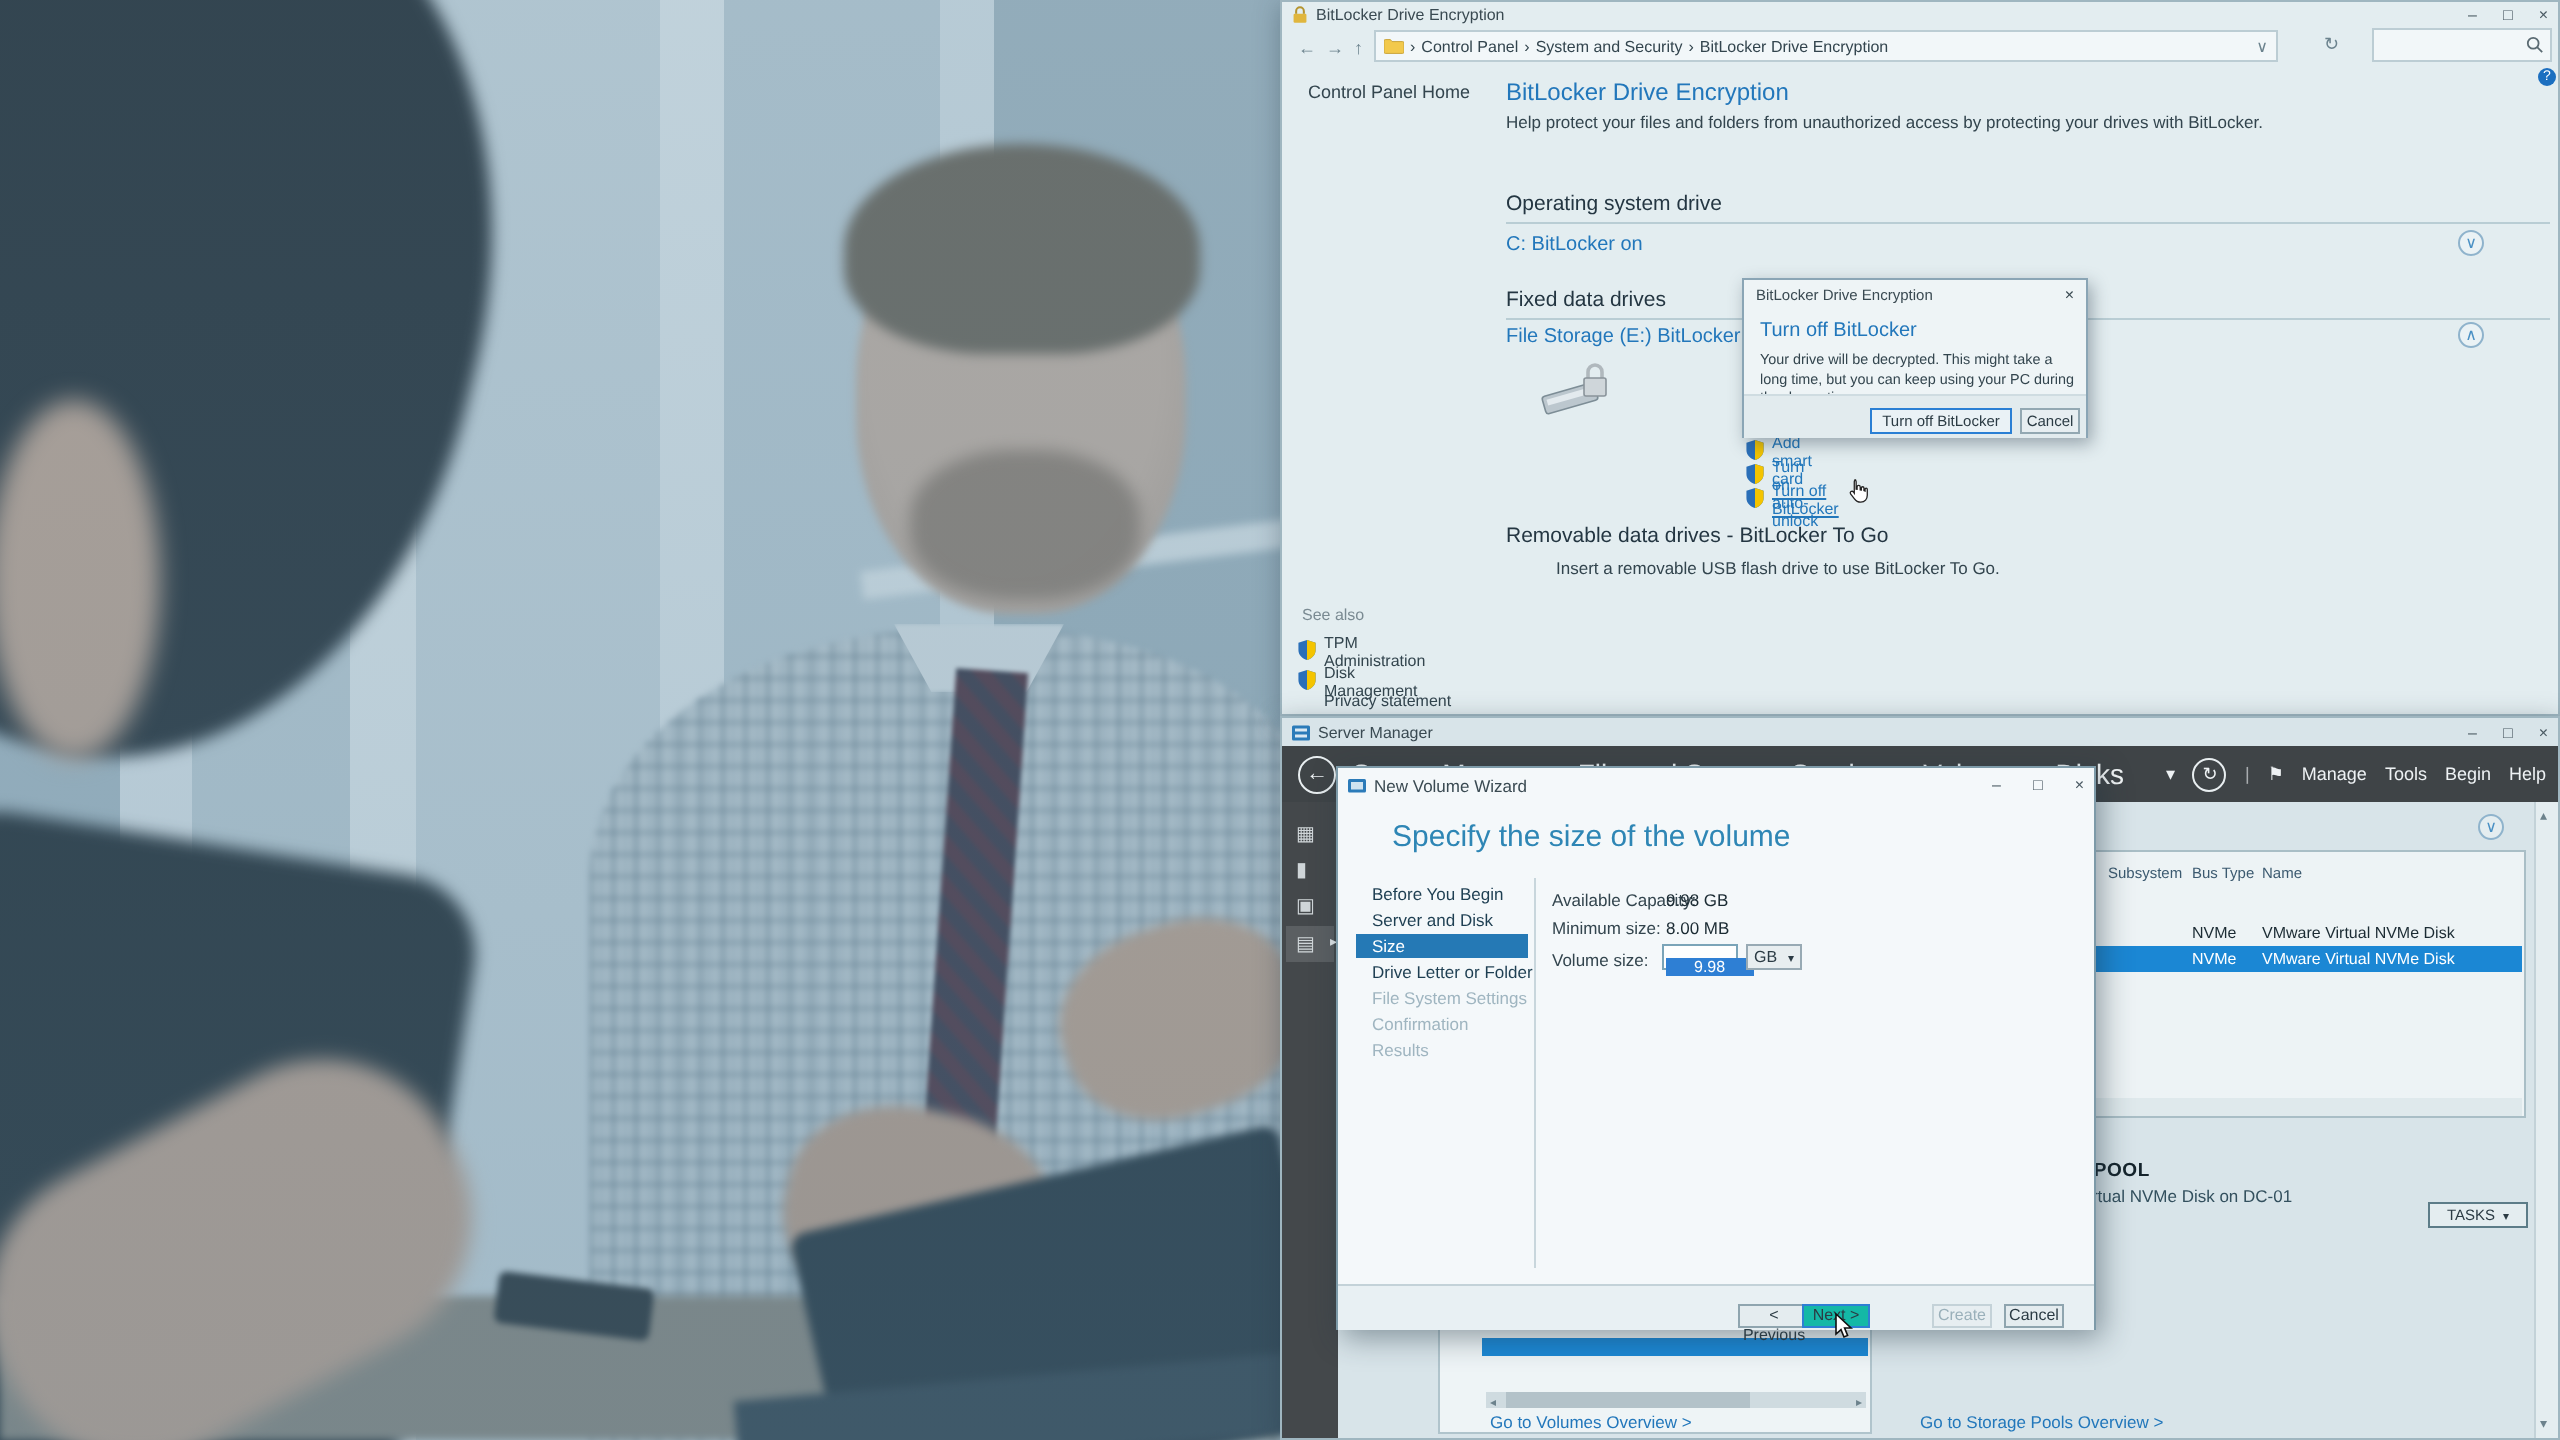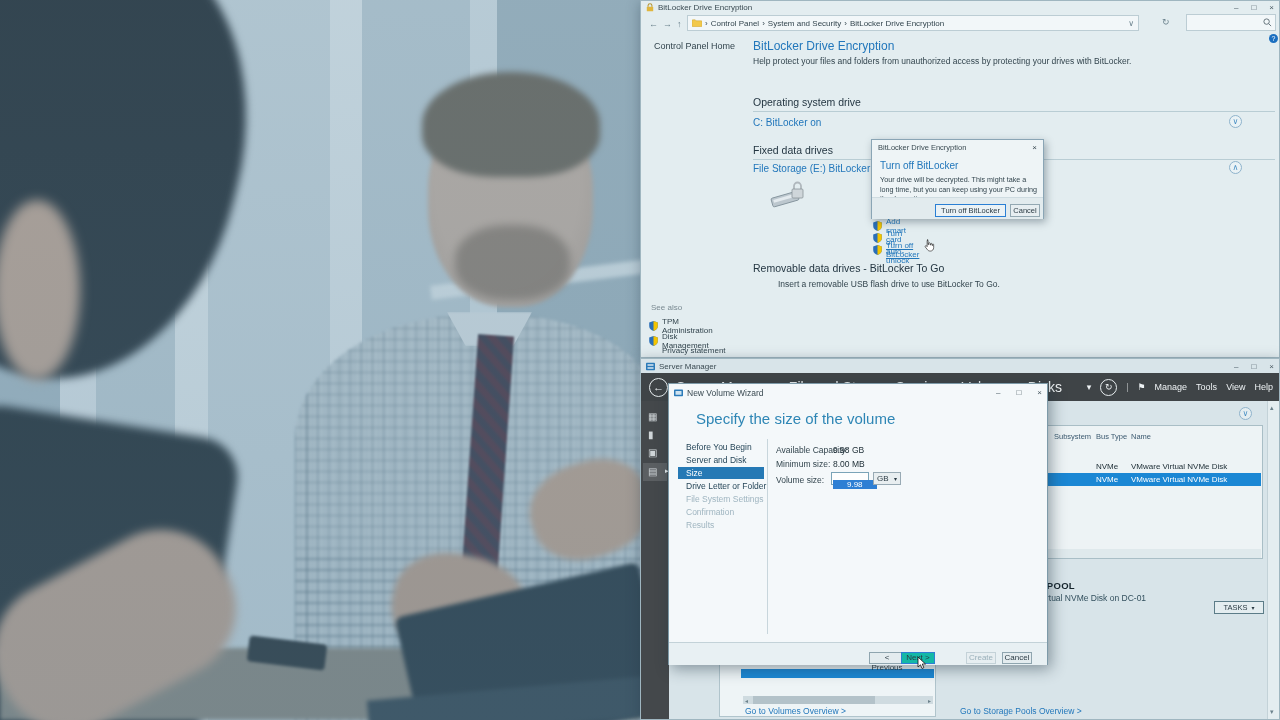--- a/index.html
+++ b/index.html
@@ -270,21 +270,21 @@
         <span>›</span>
         <span>Disks</span>
       </span>
       <span class="sm-right">
         <span>▾</span>
         <span style="width:15px;height:15px;border:1.2px solid #e8eef0;border-radius:50%;text-align:center;line-height:14px;font-size:9px">↻</span>
         <span style="opacity:.6">|</span>
         <span>⚑</span>
         <span>Manage</span>
         <span>Tools</span>
-        <span>View</span>
+        <span>Begin</span>
         <span>Help</span>
       </span>
     </div>
 
     <div class="sm-strip">
       <span class="nicon" style="top:10px">▦</span>
       <span class="nicon" style="top:28px">▮</span>
       <span class="nicon" style="top:46px">▣</span>
       <span class="abs" style="left:2px;top:62px;width:24px;height:18px;background:#5b5f62">
         <span class="nicon" style="left:5px;top:3px">▤</span>

